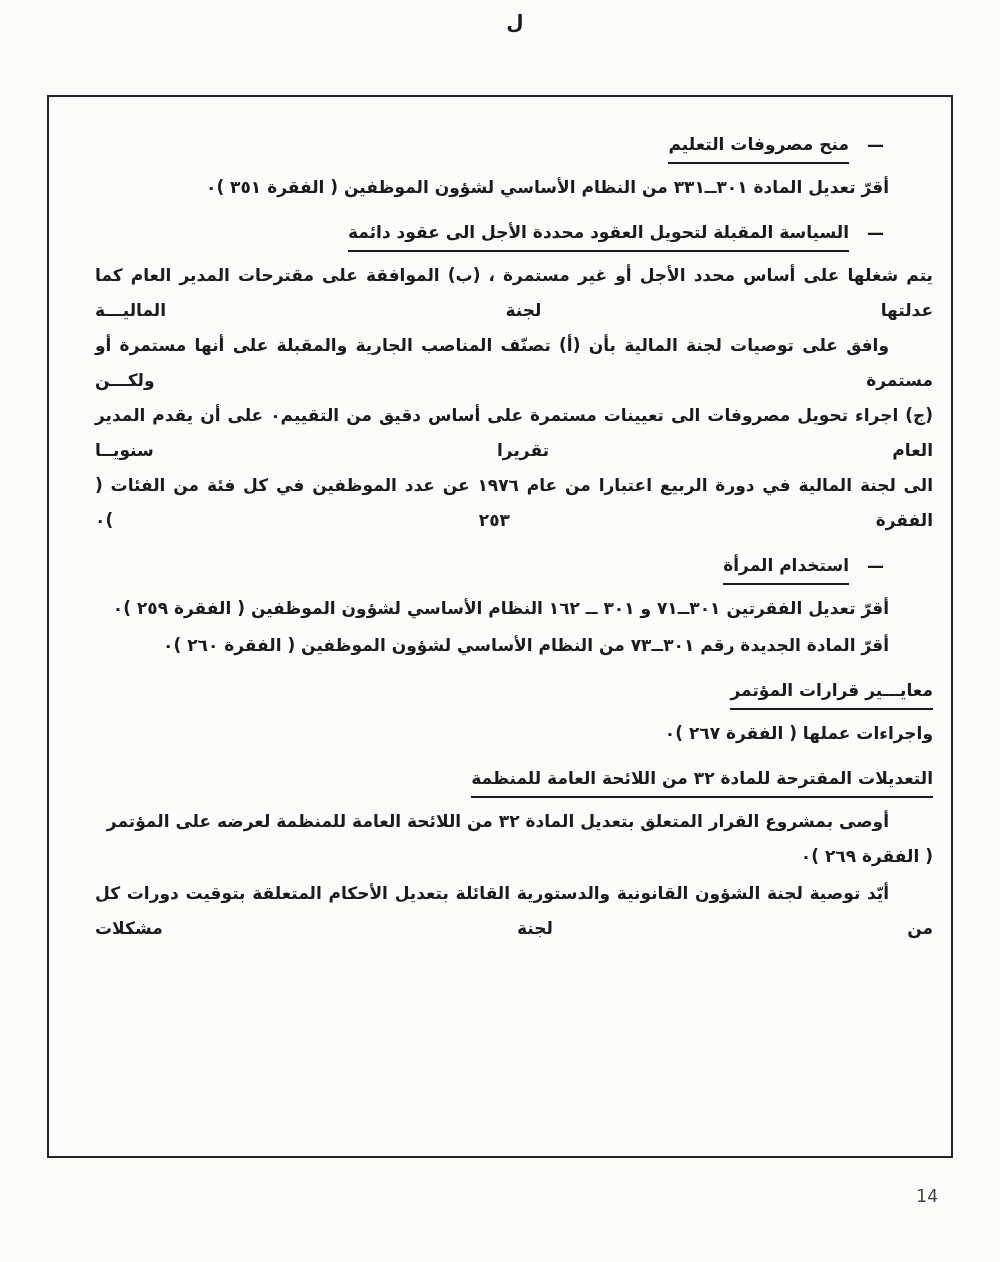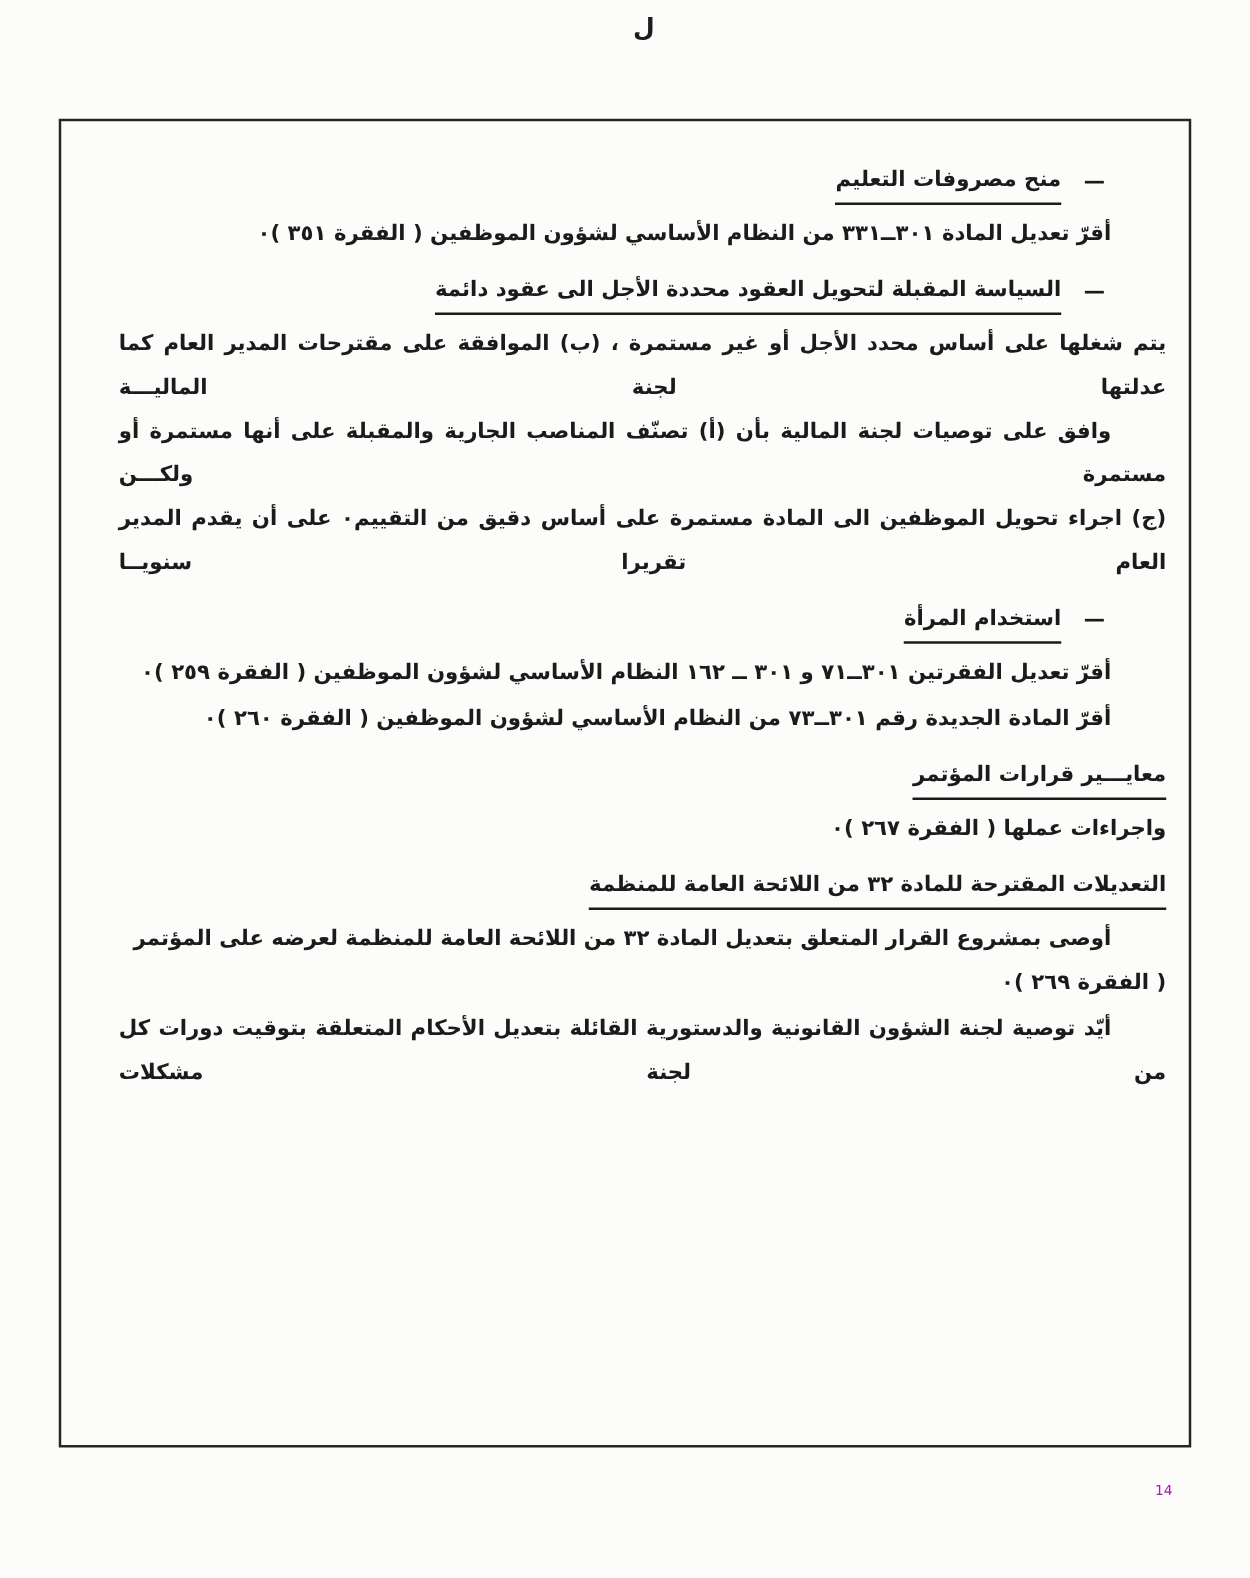--- a/index.html
+++ b/index.html
@@ -65,23 +65,23 @@
   .line { text-align: right; margin-left: 28px; }
   .line.indent { text-indent: 44px; }
   .line.justify {
     text-align: justify;
     text-align-last: justify;
   }
   .page-number {
     position: absolute;
     top: 1186px;
     right: 62px;
-    font-size: 11px;
+    font-size: 17px;
     font-weight: 400;
-    color: #a21caf;
+    color: #404040;
     direction: ltr;
   }
 </style>
 </head>
 <body>
 
 <div class="page">
   <div class="top-letter">ل</div>
   <div class="doc-frame">
     <div class="doc-body">
@@ -92,21 +92,22 @@
         <div class="block para">
           <div class="line indent">أقرّ تعديل المادة ٣٠١ــ٣٣١ من النظام الأساسي لشؤون الموظفين ( الفقرة ٣٥١ )٠</div>
         </div>
         <div class="block heading dashed">
           <span class="dash">—</span>
           <span class="htext">السياسة المقبلة لتحويل العقود محددة الأجل الى عقود دائمة</span>
         </div>
         <div class="block para">
           <div class="line justify">يتم شغلها على أساس محدد الأجل أو غير مستمرة ، (ب) الموافقة على مقترحات المدير العام كما عدلتها لجنة الماليـــة</div>
           <div class="line indent justify">وافق على توصيات لجنة المالية بأن (أ) تصنّف المناصب الجارية والمقبلة على أنها مستمرة أو مستمرة ولكـــن</div>
-          <div class="line justify">(ج) اجراء تحويل الموظفين الى المادة مستمرة على أساس دقيق من التقييم٠ على أن يقدم المدير العام تقريرا سنويــا</div>
+          <div class="line justify">(ج) اجراء تحويل مصروفات الى تعيينات مستمرة على أساس دقيق من التقييم٠ على أن يقدم المدير العام تقريرا سنويــا</div>
+          <div class="line justify">الى لجنة المالية في دورة الربيع اعتبارا من عام ١٩٧٦ عن عدد الموظفين في كل فئة من الفئات ( الفقرة ٢٥٣ )٠</div>
         </div>
         <div class="block heading dashed">
           <span class="dash">—</span>
           <span class="htext">استخدام المرأة</span>
         </div>
         <div class="block para">
           <div class="line indent">أقرّ تعديل الفقرتين ٣٠١ــ٧١ و ٣٠١ ــ ١٦٢ النظام الأساسي لشؤون الموظفين ( الفقرة ٢٥٩ )٠</div>
         </div>
         <div class="block para">
           <div class="line indent">أقرّ المادة الجديدة رقم ٣٠١ــ٧٣ من النظام الأساسي لشؤون الموظفين ( الفقرة ٢٦٠ )٠</div>

